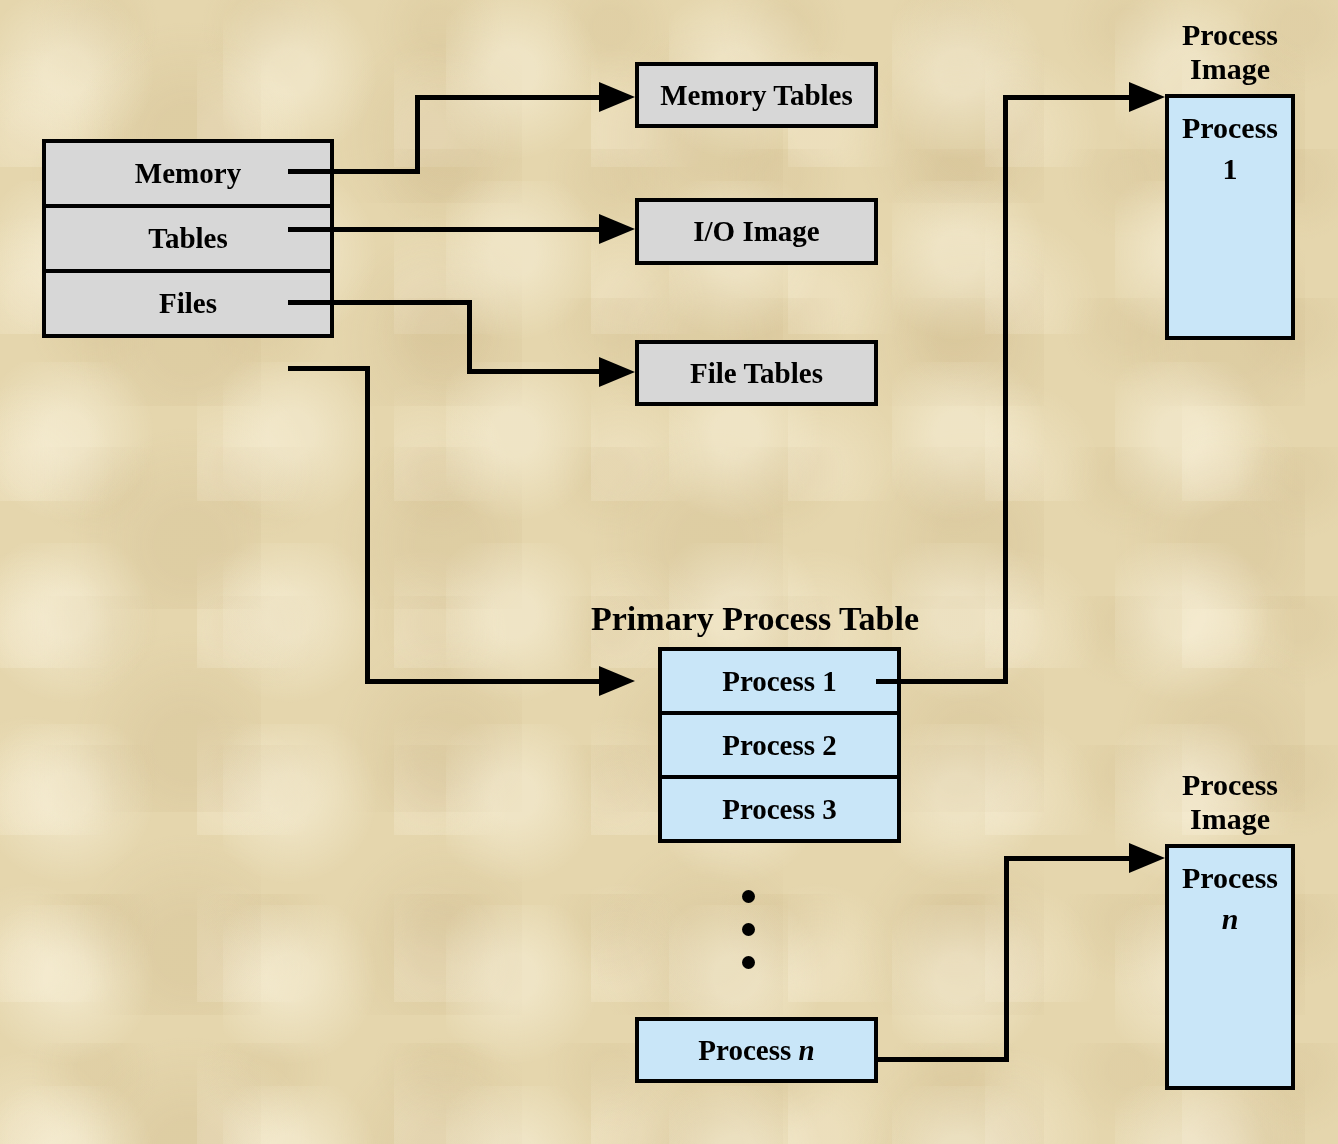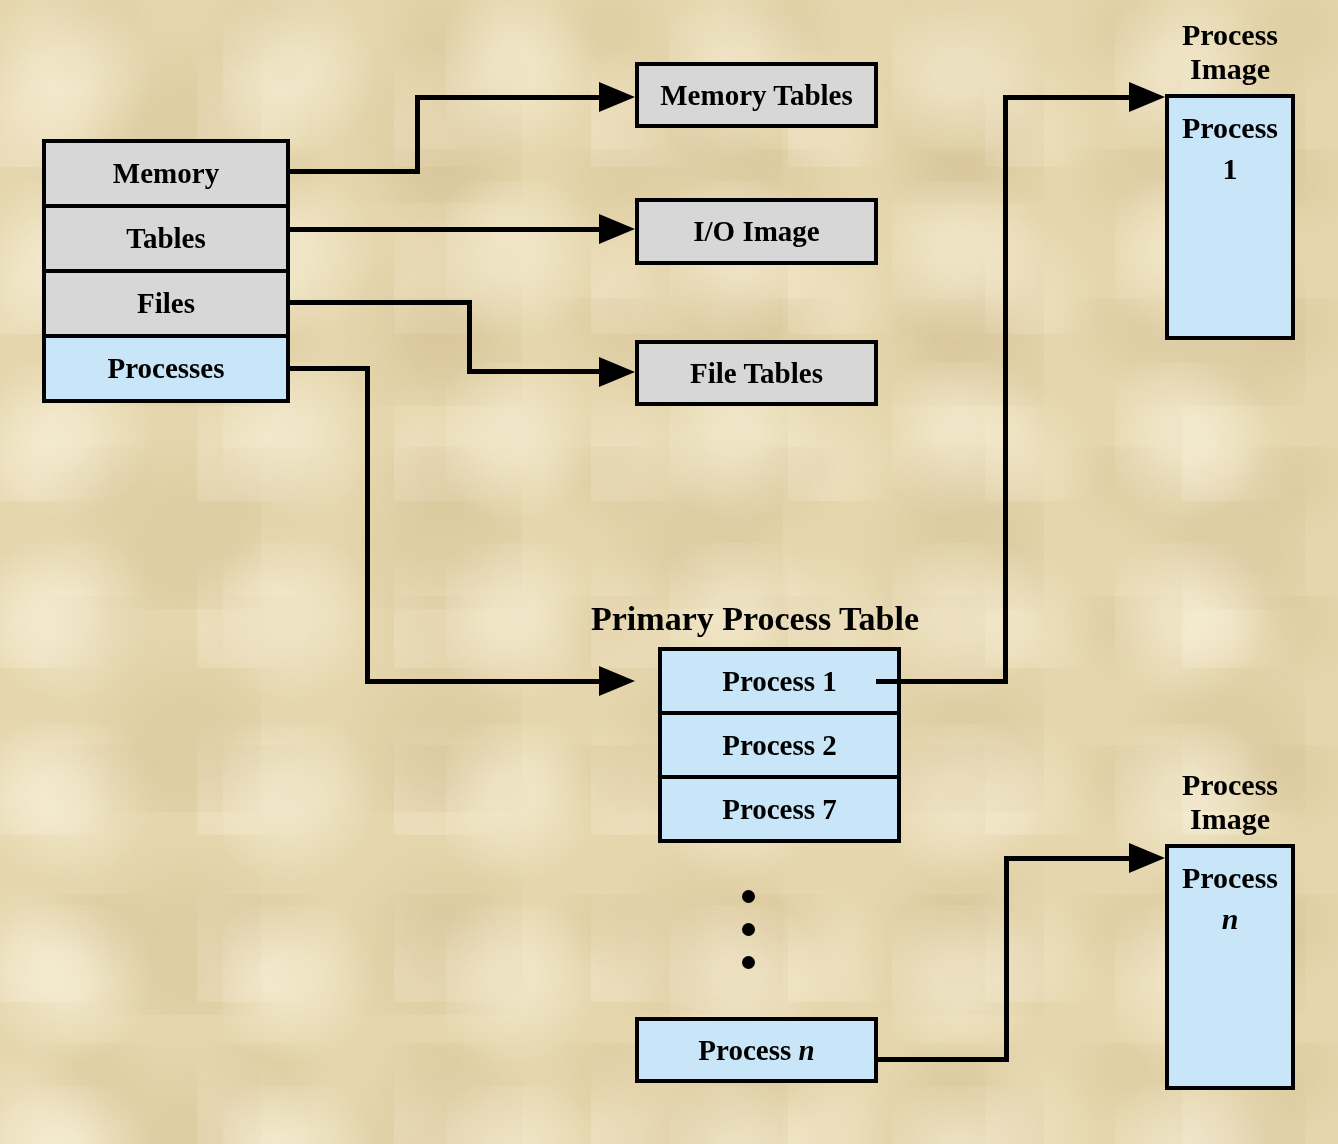--- a/index.html
+++ b/index.html
@@ -75,32 +75,29 @@
     background:#000;
   }
   .it{font-style:italic;}
   .capline{display:block;}
 </style>
 </head>
 <body>
 
 <div id="canvas">
 
-  <div class="stack" style="left:42px;top:139px;width:248px;">
+  <div class="stack" style="left:42px;top:139px;width:292px;">
     <div class="stackrow gray" style="height:69px;">
       <span>Memory</span>
     </div>
     <div class="stackrow gray" style="height:69px;">
       <span>Tables</span>
     </div>
     <div class="stackrow gray" style="height:69px;">
       <span>Files</span>
-    </div>
-    <div class="stackrow blue" style="height:69px;">
-      <span>Processes</span>
     </div>
   </div>
 
   <div class="box gray" style="left:635px;top:62px;width:243px;height:66px;">
     <span>Memory Tables</span>
   </div>
   <div class="box gray" style="left:635px;top:198px;width:243px;height:67px;">
     <span>I/O Image</span>
   </div>
   <div class="box gray" style="left:635px;top:340px;width:243px;height:66px;">
@@ -109,21 +106,21 @@
 
   <div class="title" style="left:545px;top:600px;">Primary Process Table</div>
   <div class="stack" style="left:658px;top:647px;width:243px;font-family:Liberation Serif, serif;">
     <div class="stackrow blue" style="height:68px;">
       <span>Process 1</span>
     </div>
     <div class="stackrow blue" style="height:68px;">
       <span>Process 2</span>
     </div>
     <div class="stackrow blue" style="height:68px;">
-      <span>Process 7</span>
+      <span>Process 3</span>
     </div>
   </div>
 
   <div class="dot" style="left:742px;top:890px;"></div>
   <div class="dot" style="left:742px;top:923px;"></div>
   <div class="dot" style="left:742px;top:956px;"></div>
 
   <div class="box blue" style="left:635px;top:1017px;width:243px;height:66px;">
     <span><span>Process</span>&nbsp;<span class="it">n</span></span>
   </div>

